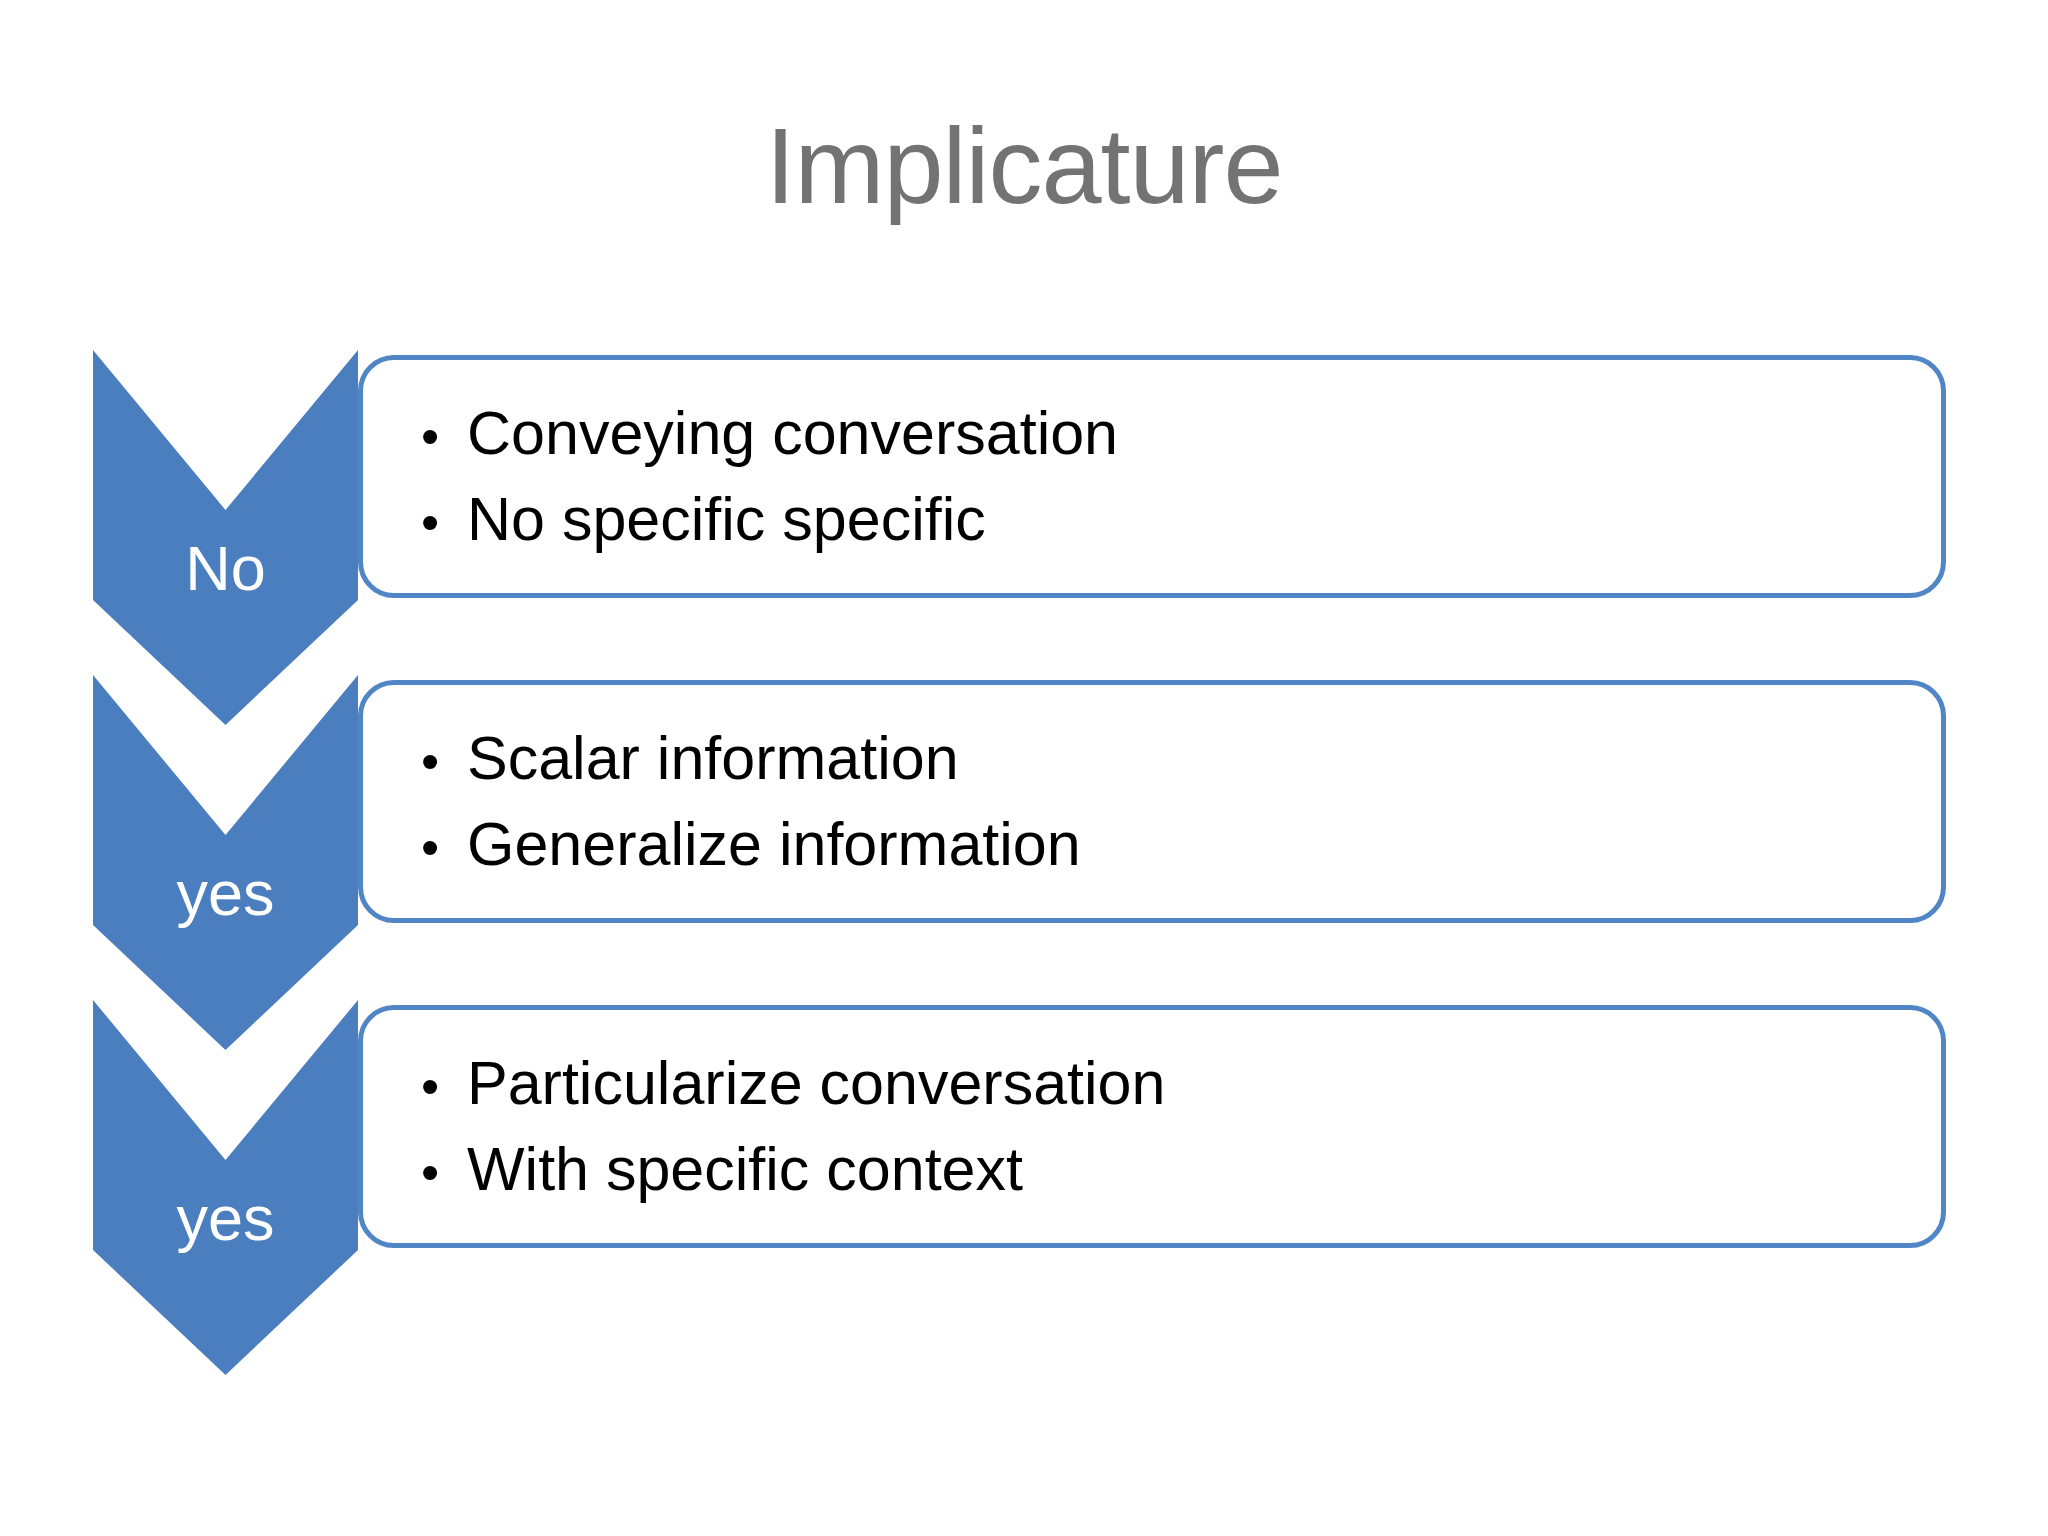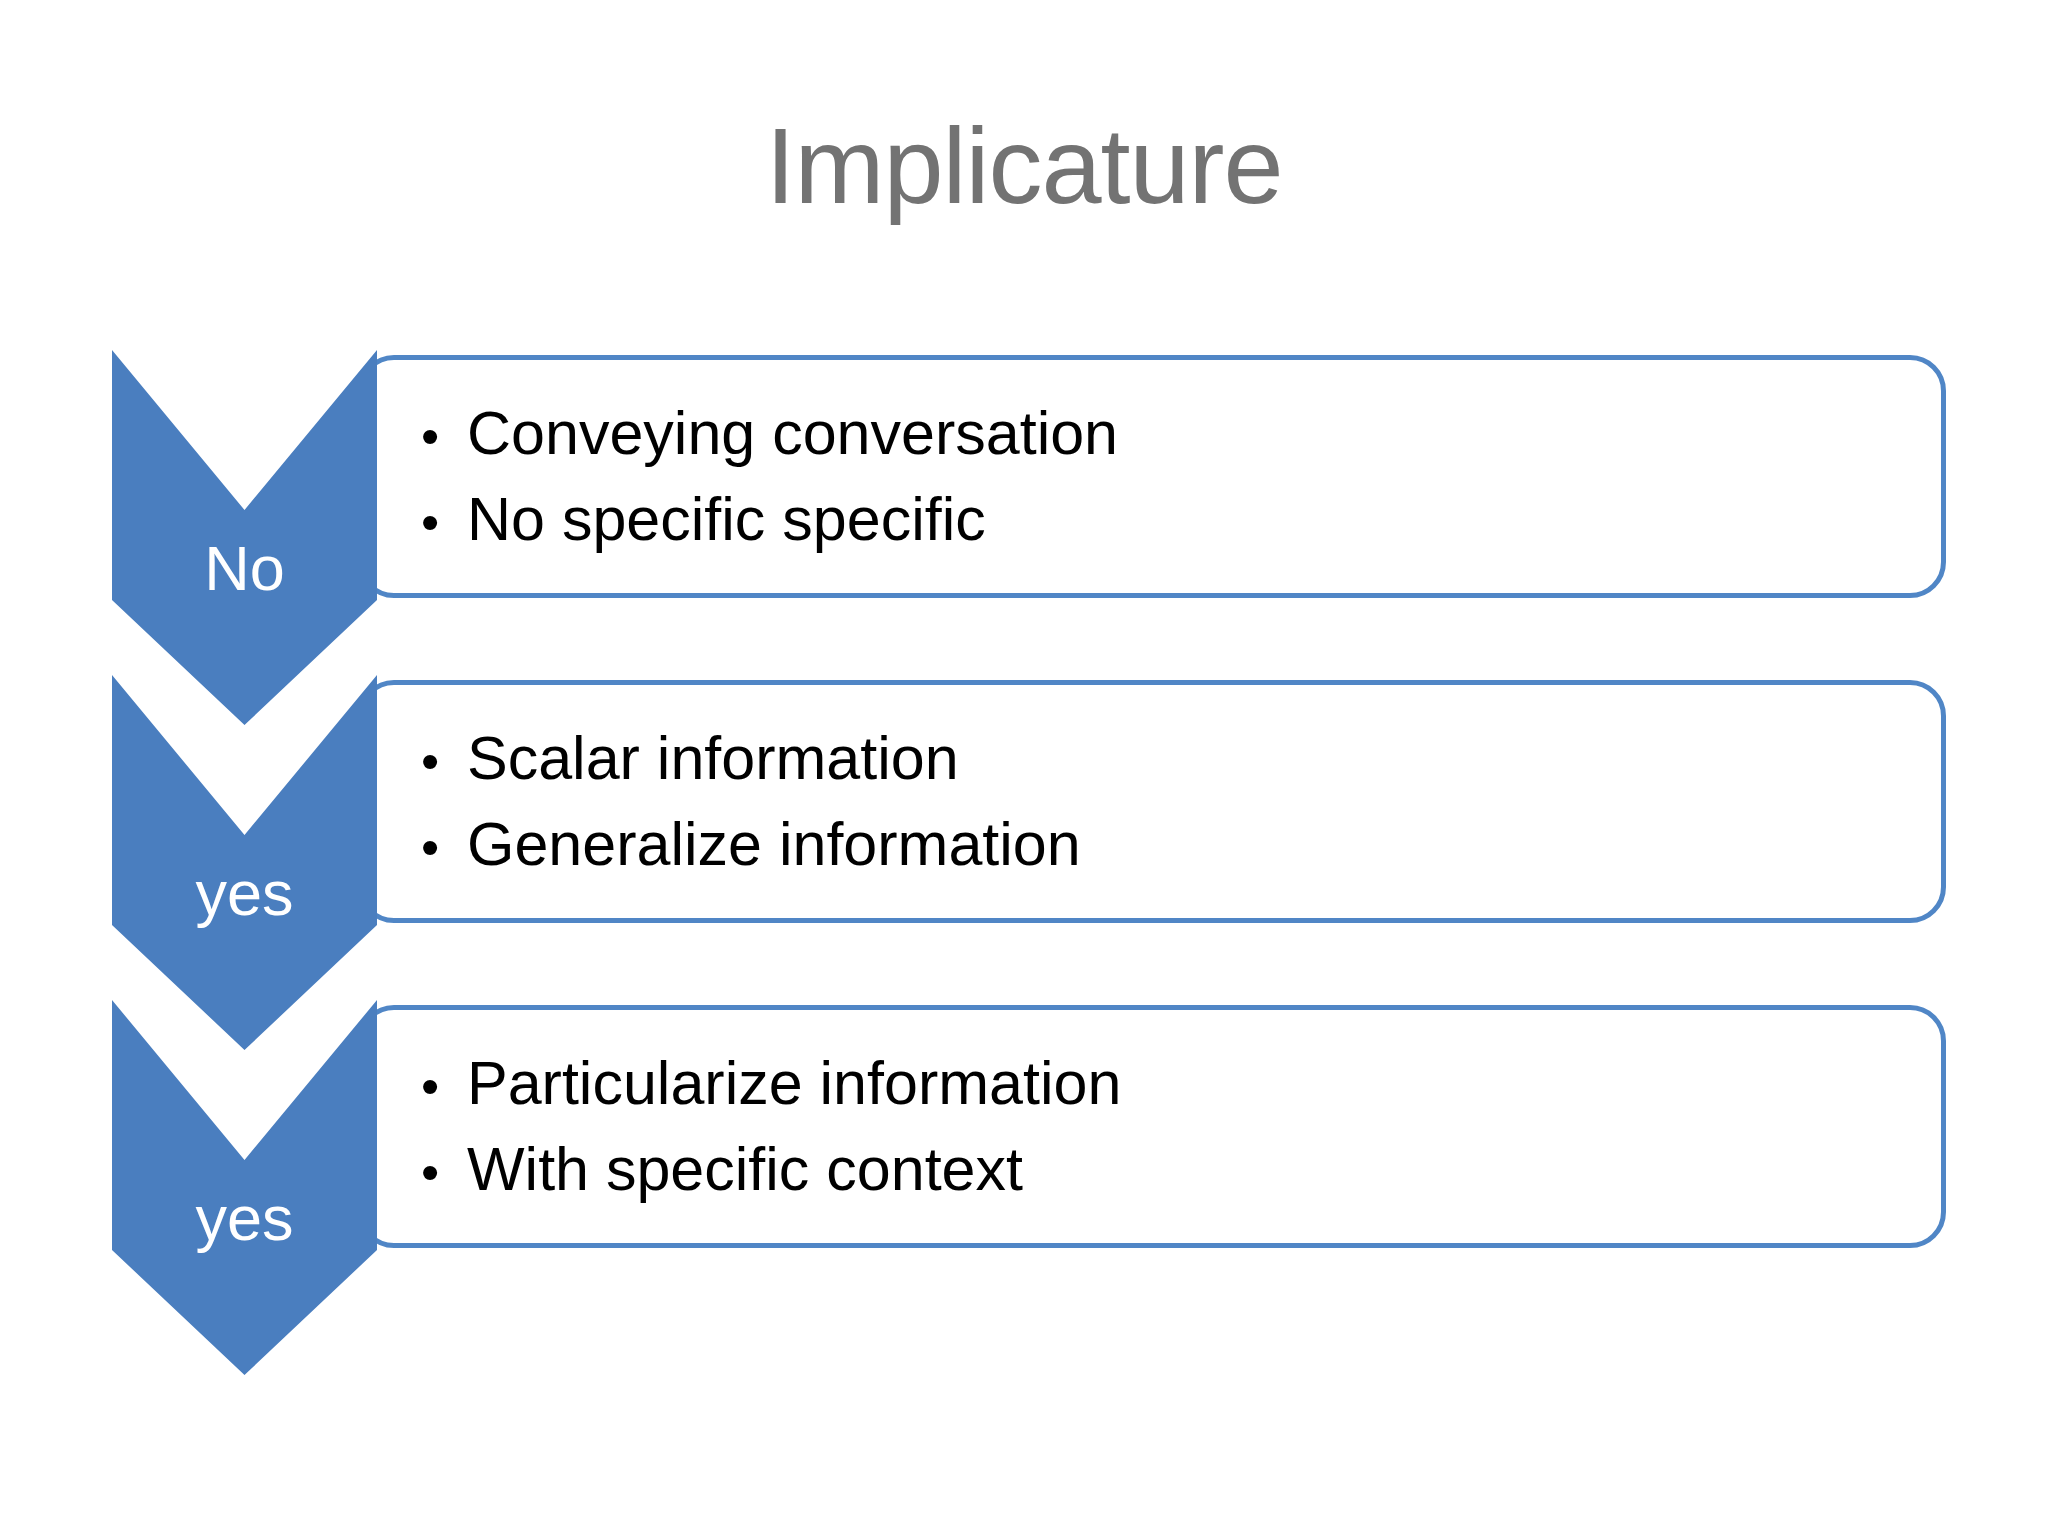--- a/index.html
+++ b/index.html
@@ -44,21 +44,21 @@
     left: 0;
     width: 2048px;
   }
   .row-1 { top: 350px; }
   .row-2 { top: 675px; }
   .row-3 { top: 1000px; }
 
   
   .chevron {
     position: absolute;
-    left: 112px;
+    left: 93px;
     top: 0;
     width: 265px;
     height: 375px;
     z-index: 3;
   }
   .chevron svg {
     display: block;
     width: 265px;
     height: 375px;
   }
@@ -178,21 +178,21 @@
       <svg viewBox="0 0 265 375" xmlns="http://www.w3.org/2000/svg">
         <polygon points="0,0 132.5,160 265,0 265,250 132.5,375 0,250" fill="#4A7EBF"></polygon>
       </svg>
       <div class="chevron-label">yes</div>
     </div>
 
     <div class="textbox">
       <div class="inner">
         <div class="bullet-line">
           <span class="bullet-dot">•</span>
-          <span class="bullet-text">Particularize information</span>
+          <span class="bullet-text">Particularize conversation</span>
         </div>
         <div class="bullet-line">
           <span class="bullet-dot">•</span>
           <span class="bullet-text">With specific context</span>
         </div>
       </div>
     </div>
 
   </div>
 

